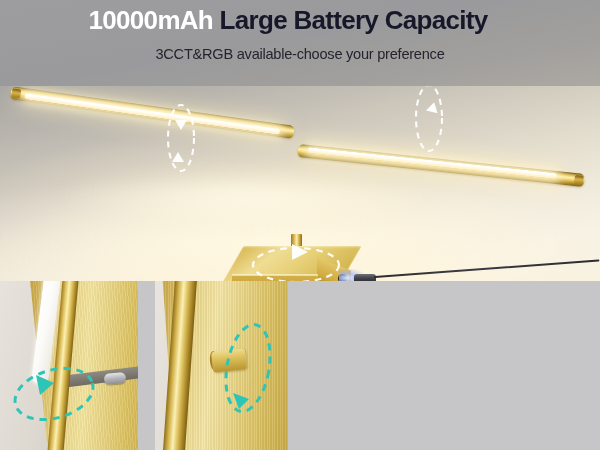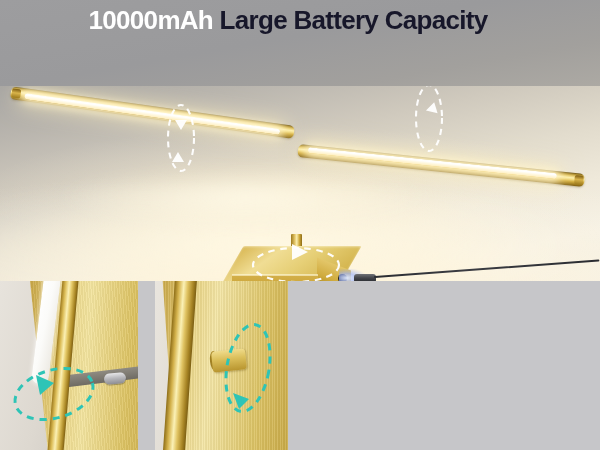--- a/index.html
+++ b/index.html
@@ -290,20 +290,21 @@
 </style>
 </head>
 <body>
 
 <div id="page">
 
   <div class="header">
     <div class="headline">
       <span class="hl-white">10000mAh</span><span class="hl-dark">&nbsp;</span><span class="hl-dark">Large Battery Capacity</span>
     </div>
+    <div class="subhead">3CCT&amp;RGB available-choose your preference</div>
   </div>
 
   <div class="hero">
 
     <div class="glow-band"></div>
     <div class="glow-core"></div>
 
     <div class="arm" style="left:8px; top:40px; width:286px; height:13px; transform: rotate(8.0deg);">
       <div class="arm-metal"></div>
       <div class="arm-tube" style="left:14px; top:5.0px; width:258px; height:6.2px;"></div>

